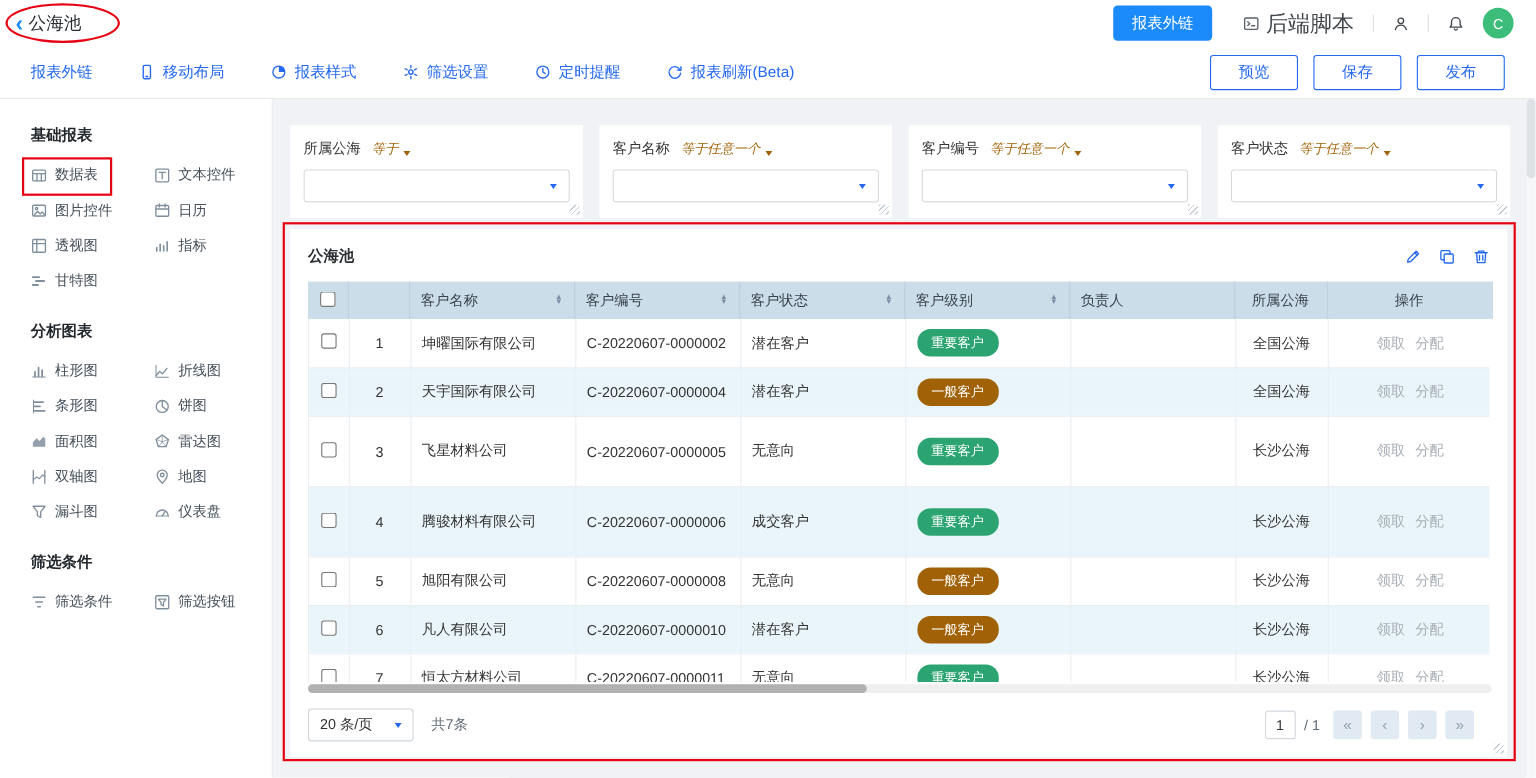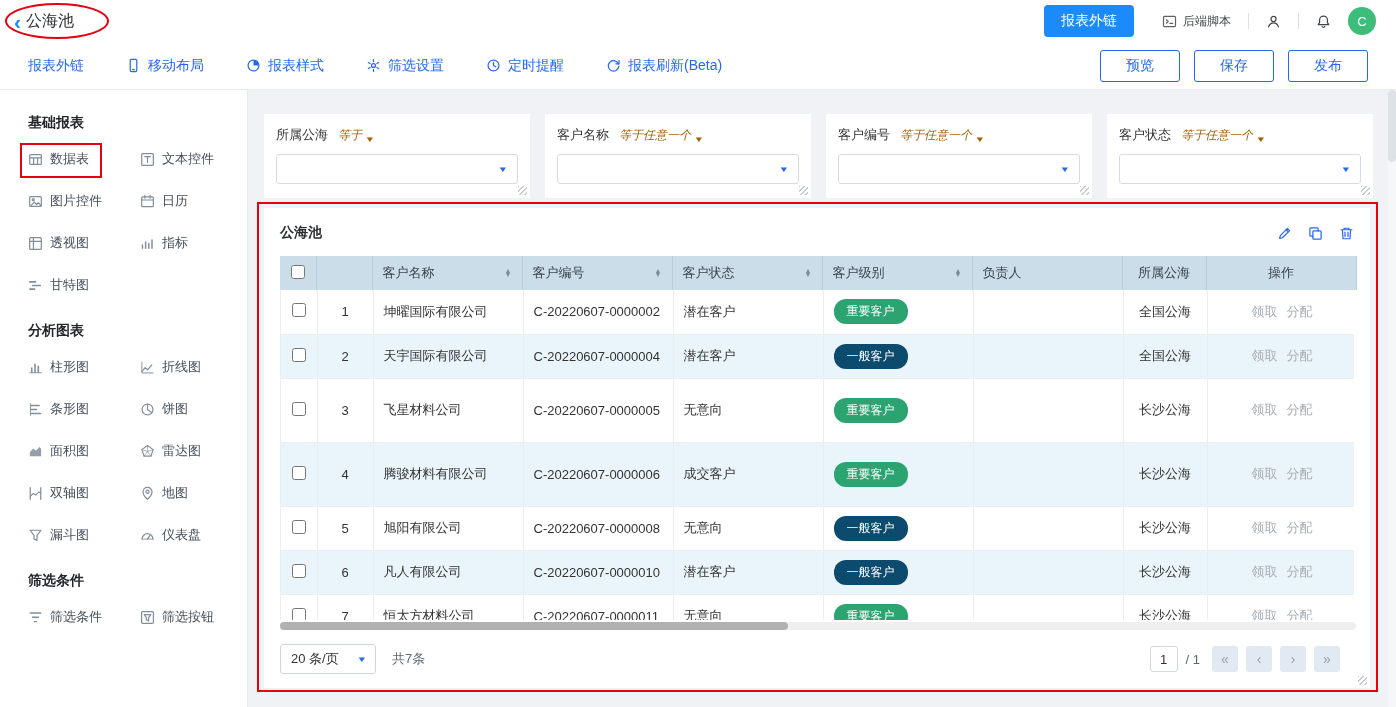--- a/index.html
+++ b/index.html
@@ -12,39 +12,39 @@
   .icon svg { display:block; }
   .icon { display:inline-flex; align-items:center; }
 
   
   .topbar { height:42px; display:flex; align-items:center; padding:0 20px 0 14px; background:#fff; position:relative; }
   .back-icon { color:#1b8bfb; font-size:21px; margin-right:5px; cursor:pointer; line-height:1; font-weight:bold; }
   .page-title { font-size:16px; color:#2b2f33; }
   .title-annot { position:absolute; left:5px; top:3px; width:104px; height:36px; border:2px solid #e60012; border-radius:50%; pointer-events:none; z-index:9; }
   .topbar-right { margin-left:auto; display:flex; align-items:center; }
   .btn-app-access { background:#1b8bfb; color:#fff; border:none; border-radius:4px; padding:7px 17px; font-size:14px; cursor:pointer; font-family:inherit; }
-  .script-item { display:flex; align-items:center; gap:6px; color:#41464b; font-size:12px; margin-left:28px; cursor:pointer; }
+  .script-item { display:flex; align-items:center; gap:6px; color:#41464b; font-size:20px; margin-left:28px; cursor:pointer; }
   .script-item .icon { color:#5b6269; }
   .v-divider { width:1px; height:16px; background:#dcdfe3; margin:0 17px; }
   .top-icon { color:#41464b; cursor:pointer; }
   .avatar { width:28px; height:28px; border-radius:50%; background:#3dbd7a; color:#fff; display:flex; align-items:center; justify-content:center; font-size:13px; margin-left:17px; cursor:pointer; }
 
   
   .toolbar { height:48px; display:flex; align-items:center; padding:0 28px; border-bottom:1px solid #e8eaed; background:#fff; }
   .toolbar-items { display:flex; align-items:center; }
   .tool-item { display:flex; align-items:center; gap:7px; color:#2468f2; font-size:14px; margin-right:42px; cursor:pointer; }
   .tool-item .icon { color:#2468f2; }
   .toolbar-actions { margin-left:auto; display:flex; gap:14px; }
   .btn-outline { background:#fff; border:1px solid #2468f2; color:#2468f2; border-radius:3px; padding:6px 25px; font-size:14px; cursor:pointer; font-family:inherit; }
 
   
   .body-wrap { display:flex; height:617px; }
   .sidebar { width:248px; background:#fff; border-right:1px solid #e8eaed; padding:16px 0 0 28px; flex-shrink:0; overflow:hidden; }
   .section-title { font-weight:bold; font-size:14px; color:#23282d; margin:8px 0 18px; }
-  .items-grid { display:grid; grid-template-columns:112px auto; row-gap:24px; margin-bottom:28px; }
+  .items-grid { display:grid; grid-template-columns:112px auto; row-gap:14px; margin-bottom:28px; }
   .side-item { display:flex; align-items:center; gap:7px; color:#454f59; font-size:13px; cursor:pointer; position:relative; white-space:nowrap; height:18px; }
   .side-item .icon { color:#808f9d; }
   .side-item.annotated::after { content:""; position:absolute; left:-8px; top:-7px; width:78px; height:31px; border:2px solid #e60012; pointer-events:none; }
 
   .main { flex:1; background:#f0f2f5; padding:24px 14px 0 16px; overflow:hidden; position:relative; }
 
   
   .filters-row { display:flex; gap:15px; }
   .filter-card { width:266px; height:84px; background:#fff; padding:12px 12px 12px; position:relative; }
   .filter-head { display:flex; align-items:center; gap:10px; margin-bottom:10px; }
@@ -74,21 +74,21 @@
 
   .tbody-clip { height:330px; overflow:hidden; border-left:1px solid #e9eef2; }
   .body-table td { border-bottom:1px solid #e9eef2; border-right:1px solid #e9eef2; padding:0 10px; font-size:13px; color:#333; height:44px; background:#fff; }
   .body-table td:first-child { text-align:center; padding:0; }
   .body-table tr.alt td { background:#eaf5fb; }
   .body-table tr.tall td { height:64px; }
   td.center { text-align:center; }
   input[type=checkbox] { width:14px; height:14px; cursor:pointer; }
   .badge { display:inline-block; padding:4px 13px; border-radius:12px; color:#fff; font-size:12px; white-space:nowrap; }
   .badge.green { background:#2ba471; }
-  .badge.pink { background:#0c4a6e; }
+  .badge.pink { background:#a16207; }
   .op-link { color:#a8aeb5; cursor:pointer; }
   .op-link + .op-link { margin-left:9px; }
 
   .h-scroll { width:1076px; height:8px; background:#efefef; border-radius:4px; margin-top:2px; position:relative; }
   .h-thumb { position:absolute; left:0; top:0; height:8px; width:508px; background:#b1b1b1; border-radius:4px; cursor:grab; }
 
   
   .pagination { display:flex; align-items:center; margin-top:14px; }
   .page-size { border:1px solid #cfd6dc; border-radius:3px; height:30px; width:96px; display:flex; align-items:center; justify-content:space-between; padding:0 9px 0 10px; cursor:pointer; font-size:13px; color:#333; background:#fff; }
   .page-size .caret { color:#2468f2; }

